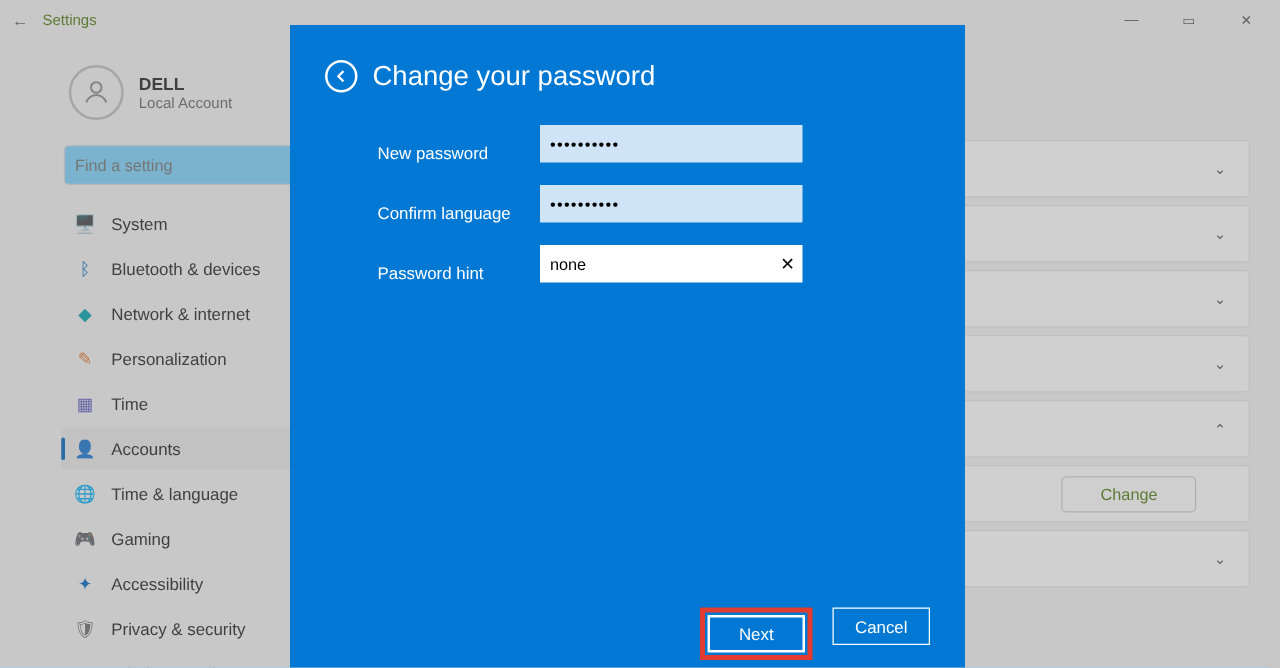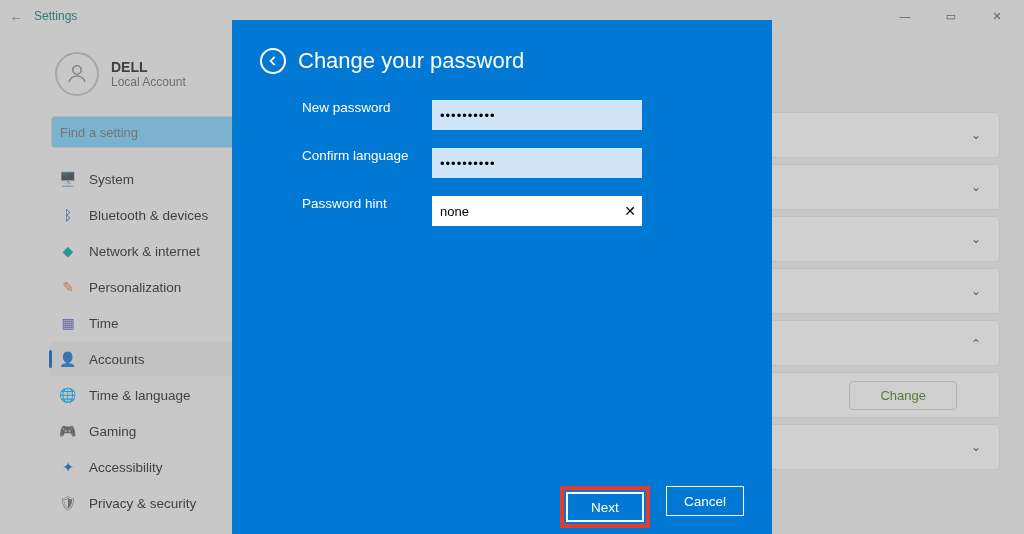--- a/index.html
+++ b/index.html
@@ -2,21 +2,21 @@
 <html><head>
 <meta charset="utf-8">
 <style>
   * { box-sizing: border-box; margin: 0; padding: 0; font-family: "Segoe UI", sans-serif; }
   html, body { width: 1024px; height: 534px; overflow: hidden; background: #f3f3f3; }
 
   
   .settings-app { width: 1024px; height: 534px; position: relative; }
   .titlebar { display: flex; align-items: center; height: 32px; padding: 0 4px; }
   .titlebar .back-arrow { width: 24px; text-align: center; font-size: 13px; color: #5a5a5a; }
-  .titlebar .title { font-size: 12px; color: #0f766e; margin-left: 6px; }
+  .titlebar .title { font-size: 12px; color: #4d7c0f; margin-left: 6px; }
   .titlebar .spacer { flex: 1; }
   .win-controls { display: flex; }
   .win-btn { width: 46px; height: 32px; display:flex; align-items:center; justify-content:center; color:#555; font-size:11px; }
   .content { display: flex; height: calc(100% - 32px); }
   .sidebar { width: 292px; padding: 12px 8px 0 8px; margin-left: 41px; }
   .user-block { display:flex; align-items:center; gap:12px; padding:8px 8px 16px 6px; }
   .avatar { width:44px; height:44px; border-radius:50%; border:2px solid #bfbfbf; display:flex; align-items:center; justify-content:center; color:#7a7a7a; }
   .user-text .name { font-size:14px; font-weight:600; color:#222; }
   .user-text .sub { font-size:12px; color:#666; }
   .search-box { display:flex; align-items:center; background:#7dd3fc; border:1px solid #d9d9d9; border-radius:4px; height:32px; padding:0 8px; margin:4px 2px 14px 2px; }
@@ -36,21 +36,21 @@
 
   
   .dim { position:absolute; inset:0; background:rgba(120,120,120,0.35); }
 
   
   .dialog { position:absolute; left:232px; top:0; width:540px; height:534px; background:#0078d4; color:#fff; padding:28px 28px 18px 28px; display:flex; flex-direction:column;margin-top:20px; }
   .dlg-head { display:flex; align-items:center; gap:12px; margin-bottom:26px; }
   .dlg-back { width:26px; height:26px; border:2px solid #fff; border-radius:50%; display:flex; align-items:center; justify-content:center; }
   .dlg-title { font-size:22px; font-weight:400; }
   .form { padding-left:42px; }
-  .form-row { display:flex; align-items:flex-start; margin-bottom:18px; }
+  .form-row { display:flex; align-items:flex-end; margin-bottom:18px; }
   .form-row label { width:130px; font-size:13.5px; }
   .fld-wrap { position:relative; width:210px; height:30px; }
   .fld { width:100%; height:100%; border:none; outline:none; font-size:13px; padding:0 28px 0 8px; }
   .pw-fld { background:#cfe4f7; color:#000; letter-spacing:1px; }
   .txt-fld { background:#fff; color:#000; }
   .clear-x { position:absolute; right:6px; top:0; bottom:0; display:flex; align-items:center; color:#000; font-size:14px; }
   .dlg-spacer { flex:1; }
   .dlg-buttons { display:flex; justify-content:flex-end; gap:16px; padding-bottom:8px; }
   .btn { min-width:78px; height:30px; border:1px solid #fff; background:transparent; color:#fff; font-size:13.5px; display:flex; align-items:center; justify-content:center; }
   .btn.primary { border:2px solid #fff; }

